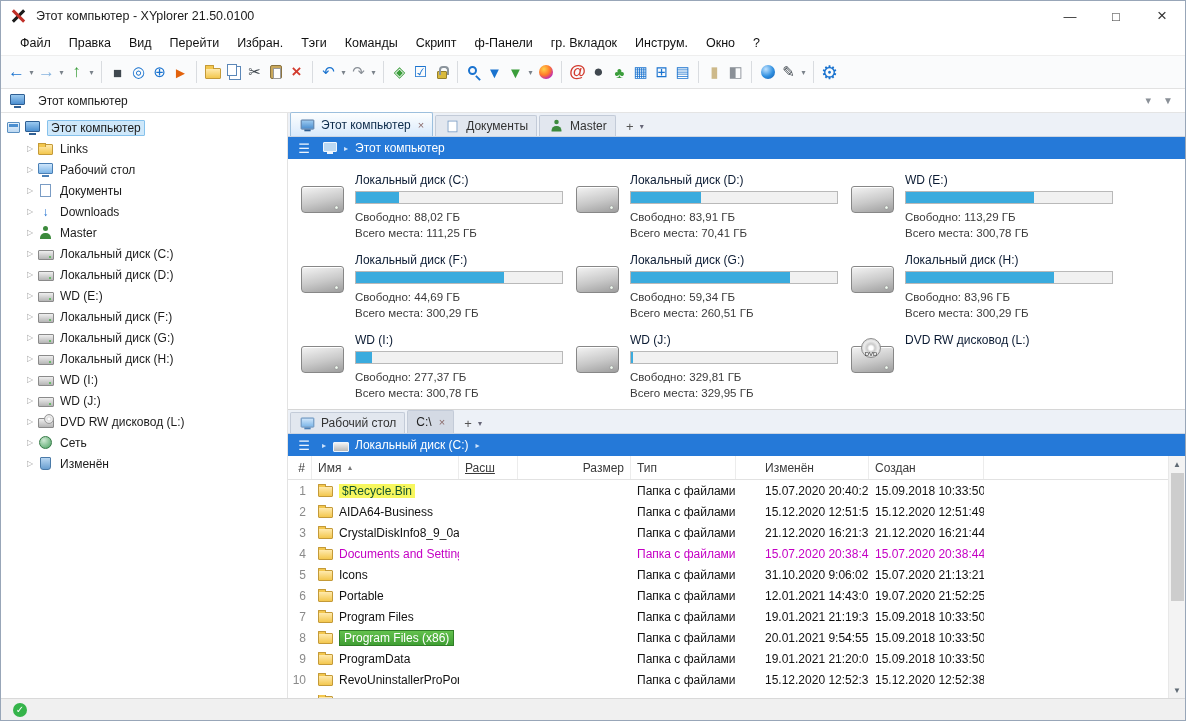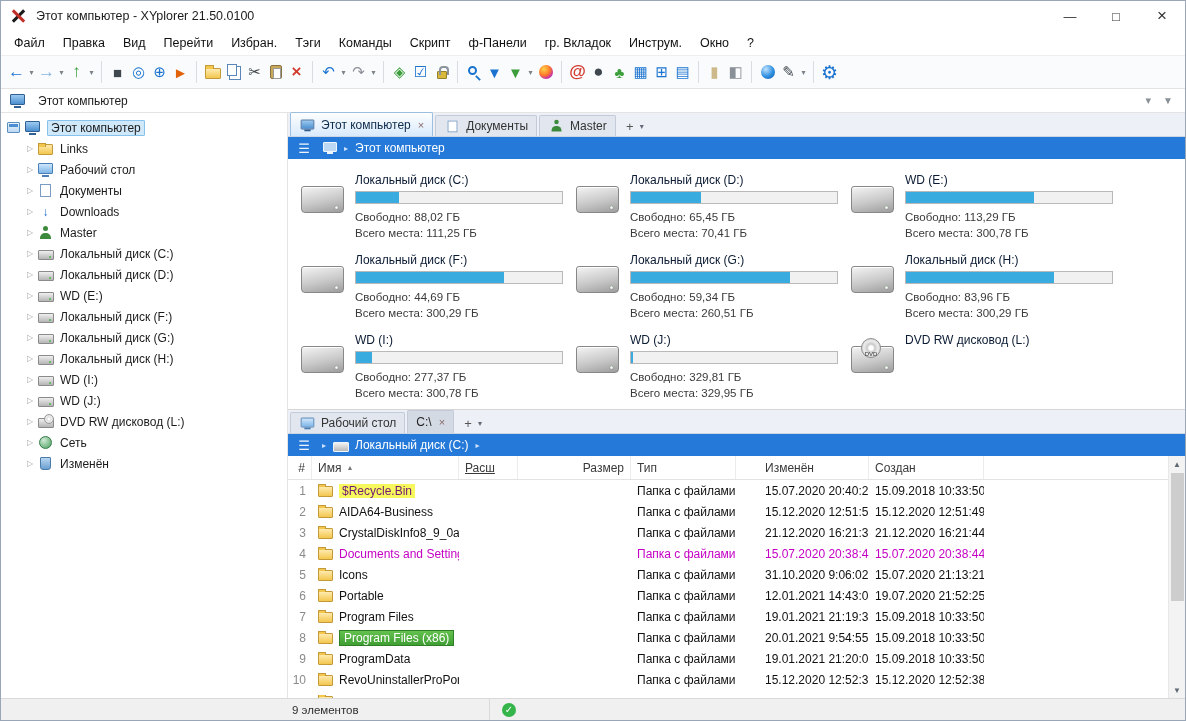--- a/index.html
+++ b/index.html
@@ -11,21 +11,21 @@
   .titlebar { height:30px; flex:none; display:flex; align-items:center; background:#fff; }
   .app-icon { width:18px; height:18px; margin-left:8px; position:relative; flex:none; }
   .app-icon::before { content:""; position:absolute; left:8px; top:1px; width:3px; height:16px; background:#1b1b1b; transform:rotate(45deg); }
   .app-icon::after  { content:""; position:absolute; left:8px; top:1px; width:3px; height:16px; background:#c03028; transform:rotate(-45deg); }
   .title { margin-left:9px; font-size:12.5px; color:#1c1c1c; }
   .win-controls { margin-left:auto; display:flex; height:100%; }
   .win-btn { width:46px; height:100%; display:flex; align-items:center; justify-content:center; font-size:13px; color:#333; }
   .win-btn.close { font-size:17px; }
 
   
-  .menubar { height:24px; flex:none; display:flex; align-items:center; padding-left:4px; background:#fff; font-size:12.5px; color:#111; }
+  .menubar { height:24px; flex:none; display:flex; align-items:center; padding-left:10px; background:#fff; font-size:12.5px; color:#111; }
   .menu-item { padding:3px 9px; white-space:nowrap; }
 
   
   .toolbar { height:34px; flex:none; display:flex; align-items:center; background:#fafbfc; border-top:1px solid #eeeeee; border-bottom:1px solid #e2e2e2; padding:0 5px; }
   .tbi { min-width:21px; height:26px; display:flex; align-items:center; justify-content:center; font-size:15px; flex:none; }
   .tbi.sm { min-width:9px; font-size:8px; color:#7a828a; }
   .tsep { width:1px; height:22px; background:#d9dce0; margin:0 5px; flex:none; }
   .c-blue{color:#1a73cf}.c-lblue{color:#86b4de}.c-green{color:#3b9e3b}.c-orange{color:#e2620c}
   .c-red{color:#d23b2e;font-weight:bold}.c-dark{color:#40484f}.c-gray{color:#8a9097}.c-tan{color:#cdb98a}
   .tbi.big{font-size:17px;font-weight:bold}
@@ -125,21 +125,21 @@
   .col-size { width:113px; justify-content:flex-end; }
   .col-type { width:105px; }
   .col-mod  { width:110px;margin-left:23px; }
   .col-cre  { width:115px; }
   .lrows { position:absolute; top:24px; bottom:0; left:0; right:17px; overflow:hidden; }
   .frow { height:21px; display:flex; align-items:center; font-size:12px; color:#111; }
   .cell { display:flex; align-items:center; padding:0 6px; overflow:hidden; white-space:nowrap; }
   .cell.col-num { color:#8a8a8a; }
   .ficon { width:15px; height:11px; flex:none; margin-right:6px; background:linear-gradient(#ffeaae,#f3c74e); border:1px solid #c49a38; border-radius:1px; position:relative; margin-top:1px; }
   .ficon::before { content:""; position:absolute; top:-3px; left:-1px; width:6px; height:2px; background:#f3c74e; border:1px solid #c49a38; border-bottom:none; border-radius:1px 1px 0 0; }
-  .hl-yellow { background:#f7f75e; color:#701a75; padding:0 3px; }
+  .hl-yellow { background:#f7f75e; color:#14532d; padding:0 3px; }
   .hl-green { background:linear-gradient(#63c14e,#3f9e33); border:1px solid #2f7f26; color:#fff; padding:0 4px; }
   .row-magenta .cell.col-name .fname,
   .row-magenta .cell.col-type,
   .row-magenta .cell.col-mod,
   .row-magenta .cell.col-cre { color:#c400c4; }
 
   .vscroll { position:absolute; top:0; right:0; bottom:0; width:17px; background:#f3f3f3; border-left:1px solid #e8e8e8; display:flex; flex-direction:column; align-items:center; }
   .sbtn { height:16px; width:17px; display:flex; align-items:center; justify-content:center; font-size:8px; color:#5f6a74; flex:none; }
   .sthumb { width:13px; height:128px; background:#cdcdcd; margin-top:1px; flex:none; }
   .sspace { flex:1; }
@@ -390,21 +390,21 @@
               <div class="drive-total">Всего места: 111,25 ГБ</div>
             </div>
           </div>
           <div class="drive">
             <div class="bdrive"></div>
             <div class="dinfo">
               <div class="drive-name">Локальный диск (D:)</div>
               <div class="drive-bar">
                   <div class="drive-fill" style="width: 34%;"></div>
                 </div>
-              <div class="drive-free">Свободно: 65,45 ГБ</div>
+              <div class="drive-free">Свободно: 83,91 ГБ</div>
               <div class="drive-total">Всего места: 70,41 ГБ</div>
             </div>
           </div>
           <div class="drive">
             <div class="bdrive"></div>
             <div class="dinfo">
               <div class="drive-name">WD (E:)</div>
               <div class="drive-bar">
                   <div class="drive-fill" style="width: 62%;"></div>
                 </div>
@@ -659,19 +659,18 @@
             <div class="sspace"></div>
             <span class="sbtn">▼</span>
           </div>
         </div>
       </div>
 
     </div>
   </div>
 
   <div class="statusbar">
-    <div class="ss s1">9 элементов</div>
     <div class="ss s4">
       <span class="scheck">✓</span>
     </div>
   </div>
 
 </div>
 
 </body></html>

